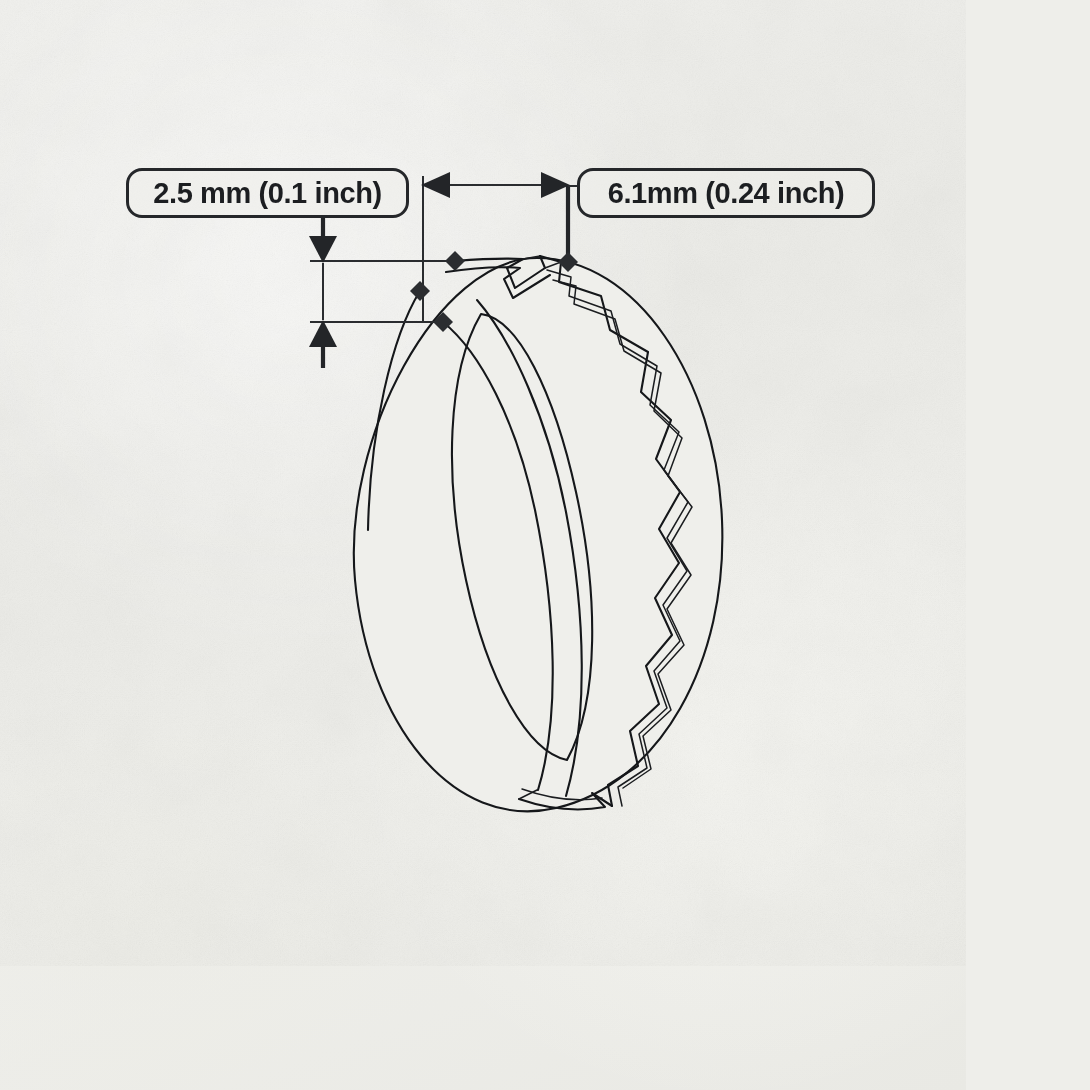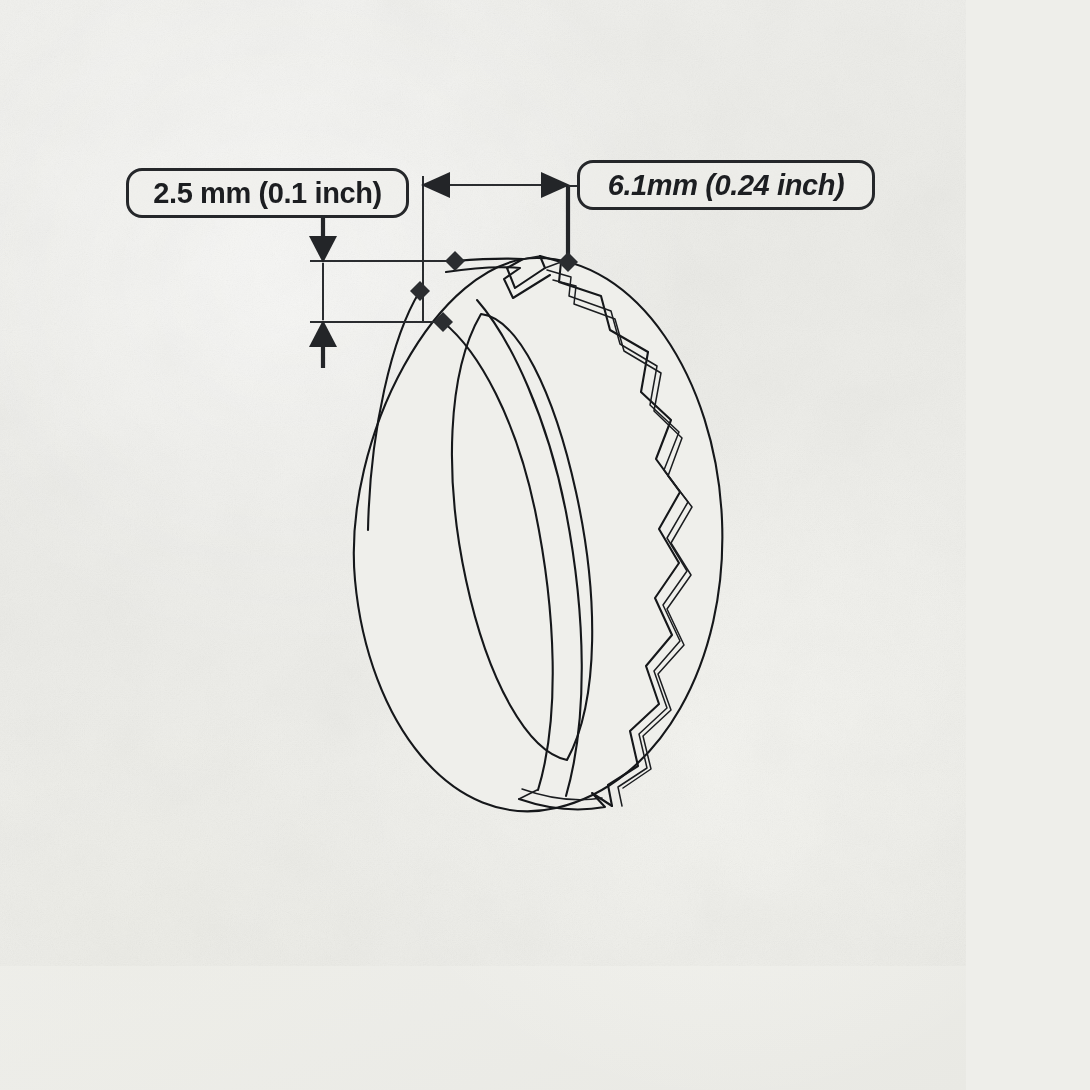--- a/index.html
+++ b/index.html
@@ -86,21 +86,21 @@
   }
   .label-text {
     font-family: "Liberation Sans", sans-serif;
     font-size: 29px;
     font-weight: 700;
     color: #1c1e21;
     letter-spacing: -0.4px;
     line-height: 1;
   }
   #label-thickness { left: 126px; top: 168px; width: 283px; height: 50px; }
-  #label-width     { left: 577px; top: 160px; width: 298px; height: 50px; font-style: italic; }
+  #label-width     { left: 577px; top: 168px; width: 298px; height: 50px; }
 </style>
 </head>
 <body>
 
 <div id="canvas">
 
   <svg id="grain" viewBox="0 0 1090 1090" preserveAspectRatio="none">
     <defs>
       <filter id="grainFilter" x="0" y="0" width="100%" height="100%">
         <feTurbulence type="fractalNoise" baseFrequency="0.85" numOctaves="3" seed="7" result="n"></feTurbulence>

